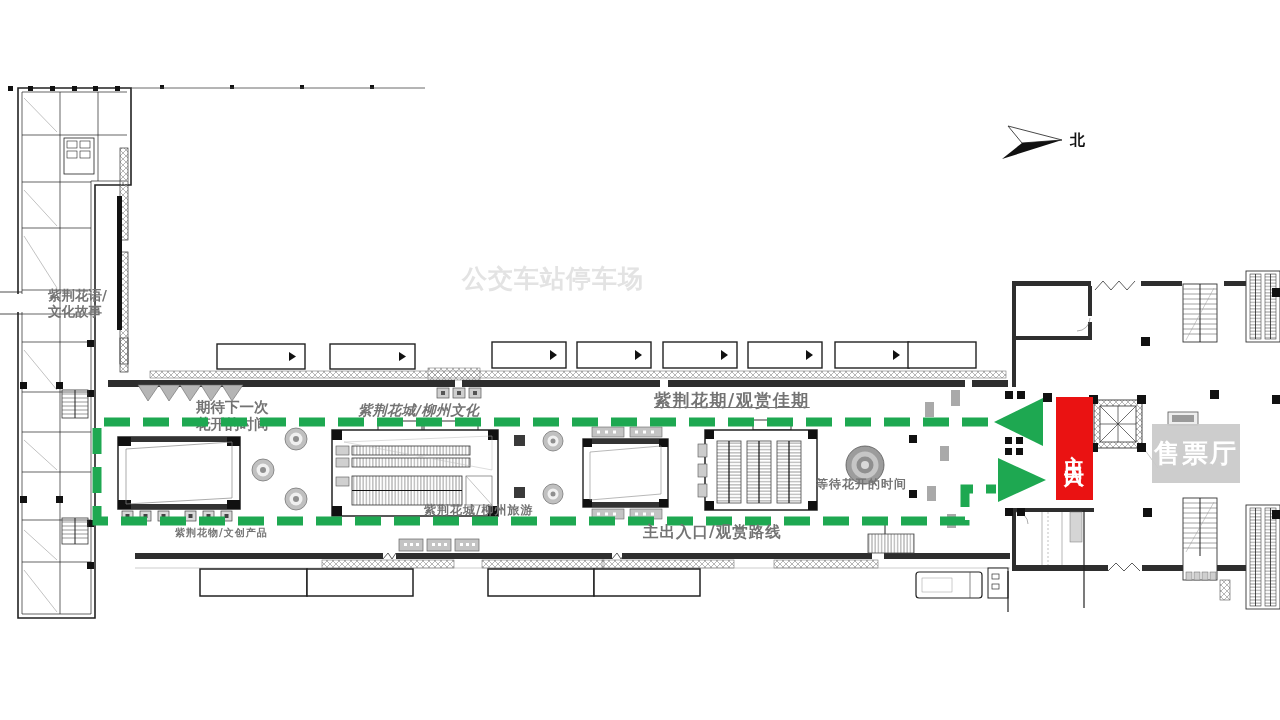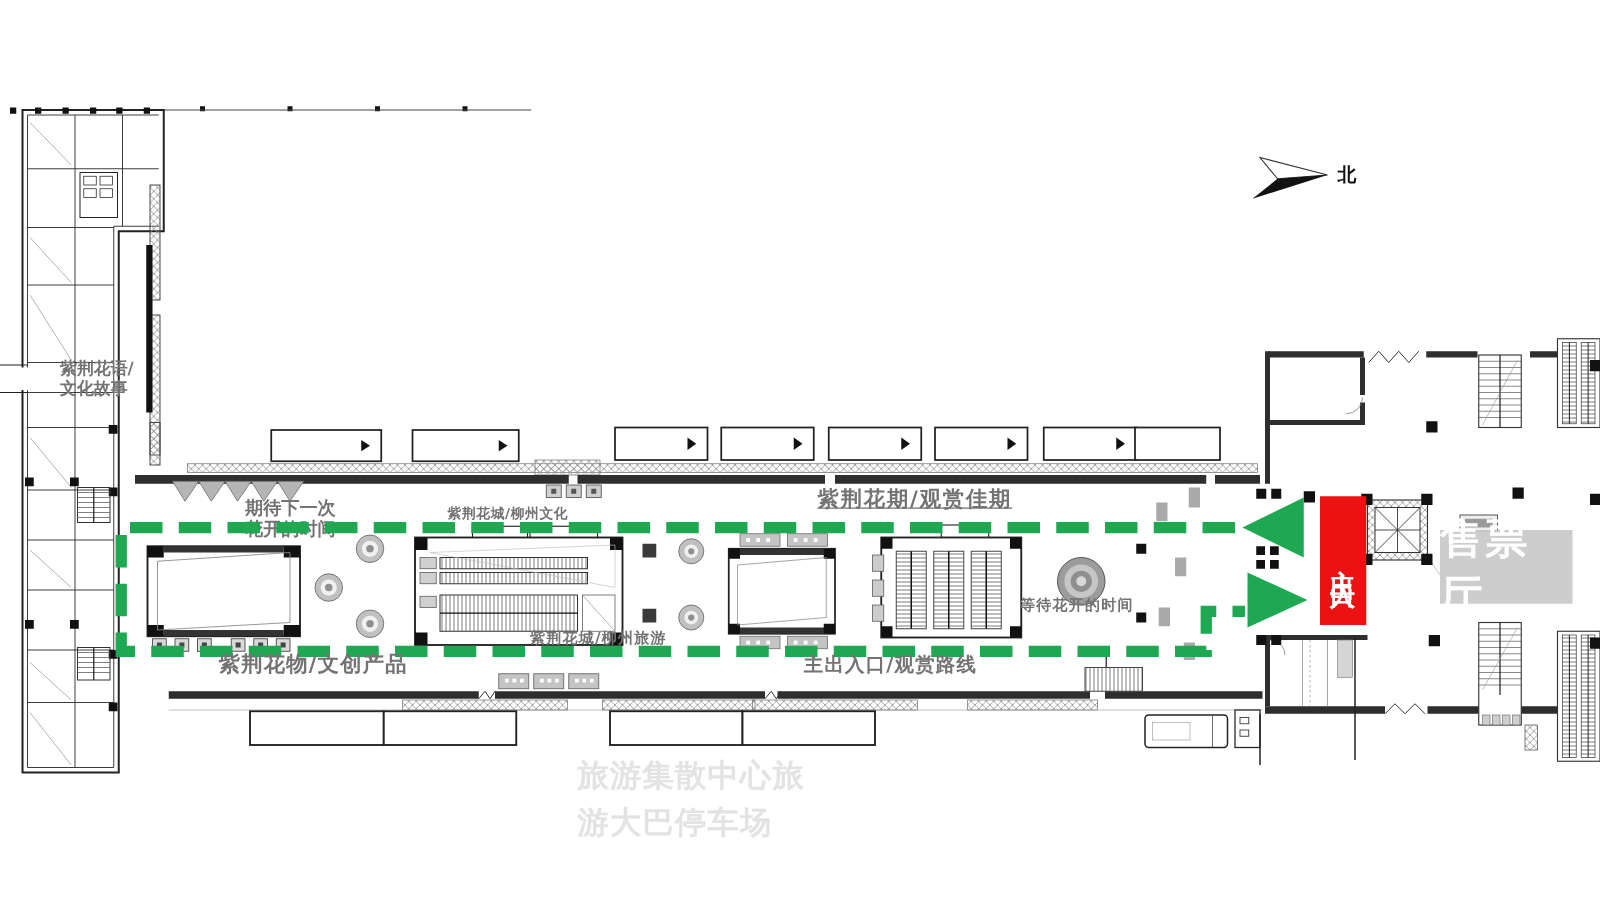--- a/index.html
+++ b/index.html
@@ -8,35 +8,35 @@
   .layer{position:absolute;left:0;top:0;}
   
   .wm{position:absolute;color:#e3e3e3;font-weight:bold;font-size:25px;line-height:37px;
       letter-spacing:1px;white-space:pre-line;z-index:2;}
   #wm-top{left:462px;top:260px;}
   #wm-bottom{left:462px;top:602px;}
   
   .pink{position:absolute;color:#737373;font-weight:bold;white-space:pre-line;z-index:6;line-height:17px;}
   #a-language{left:48px;top:287px;font-size:13.5px;line-height:16px;}
   #a-expect{left:196px;top:399px;font-size:14.5px;z-index:3;}
-  #a-culture{left:358px;top:402px;font-size:11px;letter-spacing:.5px;}
+  #a-culture{left:358px;top:402px;font-size:14px;letter-spacing:.5px;font-style:italic;}
   #a-period{left:654px;top:392px;font-size:17px;letter-spacing:1.5px;text-decoration:underline;}
   #a-tourism{left:424px;top:502px;font-size:12px;letter-spacing:1px;}
   #a-waiting{left:816px;top:476px;font-size:12px;letter-spacing:1px;}
-  #a-products{left:175px;top:524px;font-size:17px;letter-spacing:1px;}
+  #a-products{left:175px;top:524px;font-size:10px;letter-spacing:1px;}
   #a-route{left:643px;top:524px;font-size:15.5px;letter-spacing:1px;}
   
   .entrance{position:absolute;left:1056px;top:397px;width:37px;height:103px;background:#ea1212;
             z-index:7;display:flex;align-items:center;justify-content:center;}
   .entrance span{writing-mode:vertical-lr;color:#fff;font-weight:bold;font-size:20px;
                  letter-spacing:5px;line-height:1;}
   
-  .ticket{position:absolute;left:1152px;top:424px;width:106px;height:59px;
+  .ticket{position:absolute;left:1152px;top:424px;width:88px;height:59px;
           background:rgba(201,201,201,0.92);z-index:5;display:flex;align-items:center;
-          justify-content:center;color:#fff;font-weight:bold;font-size:34px;letter-spacing:2px;}
+          justify-content:center;color:#fff;font-weight:bold;font-size:26px;letter-spacing:2px;}
   
   .north-label{position:absolute;left:1070px;top:131px;font-size:15px;color:#111;
                font-weight:bold;z-index:6;}
   svg{display:block;}
 </style>
 </head>
 <body>
 
 <div class="canvas">
 
@@ -495,22 +495,21 @@
       <polygon points="1002,159 1062,140 1022,143" fill="#111"></polygon>
     </g>
   </svg>
 
   <svg class="layer" width="1280" height="720" viewBox="0 0 1280 720" style="z-index:4">
     <path d="M988,422 H97 V521 H965 V489 H996" fill="none" stroke="#1ea851" stroke-width="9" stroke-dasharray="26 13"></path>
     <polygon points="994,422 1043,398 1043,446" fill="#1ea851"></polygon>
     <polygon points="1046,480 998,458 998,502" fill="#1ea851"></polygon>
   </svg>
 
-  <div class="wm" id="wm-bottom">旅游集散中心旅
-游大巴停车场</div>
+  <div class="wm" id="wm-top">公交车站停车场</div>
 
   <div class="pink" id="a-language">紫荆花语/
 文化故事</div>
   <div class="pink" id="a-expect">期待下一次
 花开的时间</div>
   <div class="pink" id="a-culture">紫荆花城/柳州文化</div>
   <div class="pink" id="a-period">紫荆花期/观赏佳期</div>
   <div class="pink" id="a-tourism">紫荆花城/柳州旅游</div>
   <div class="pink" id="a-waiting">等待花开的时间</div>
   <div class="pink" id="a-products">紫荆花物/文创产品</div>

